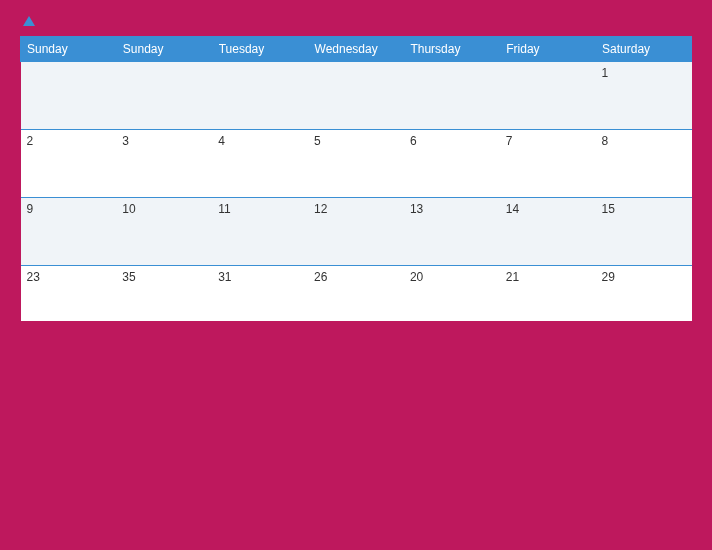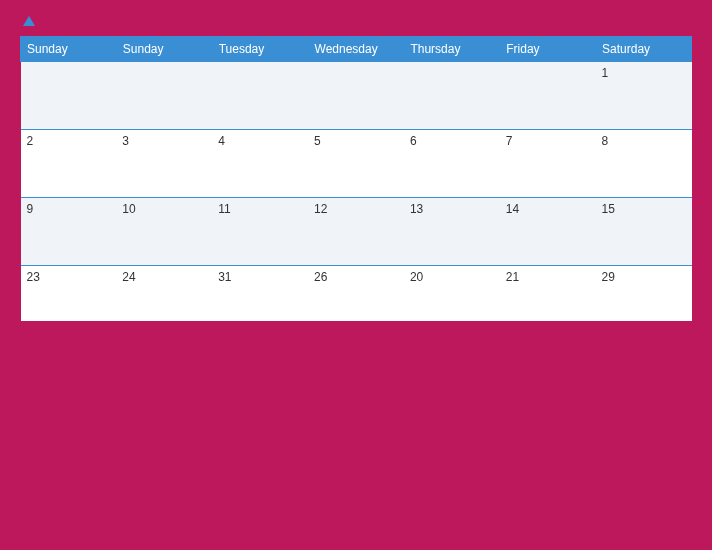--- a/index.html
+++ b/index.html
@@ -148,21 +148,21 @@
           <td><span class="day-num">9</span></td>
           <td><span class="day-num">10</span></td>
           <td><span class="day-num">11</span></td>
           <td><span class="day-num">12</span></td>
           <td><span class="day-num">13</span></td>
           <td><span class="day-num">14</span></td>
           <td><span class="day-num">15</span></td>
         </tr>
         <tr>
           <td><span class="day-num">23</span></td>
-          <td><span class="day-num">24</span></td>
+          <td><span class="day-num">35</span></td>
           <td><span class="day-num">31</span></td>
           <td><span class="day-num">26</span></td>
           <td><span class="day-num">20</span></td>
           <td><span class="day-num">21</span></td>
           <td><span class="day-num">29</span></td>
         </tr>
       </tbody>
   </table>
 </div>
 

